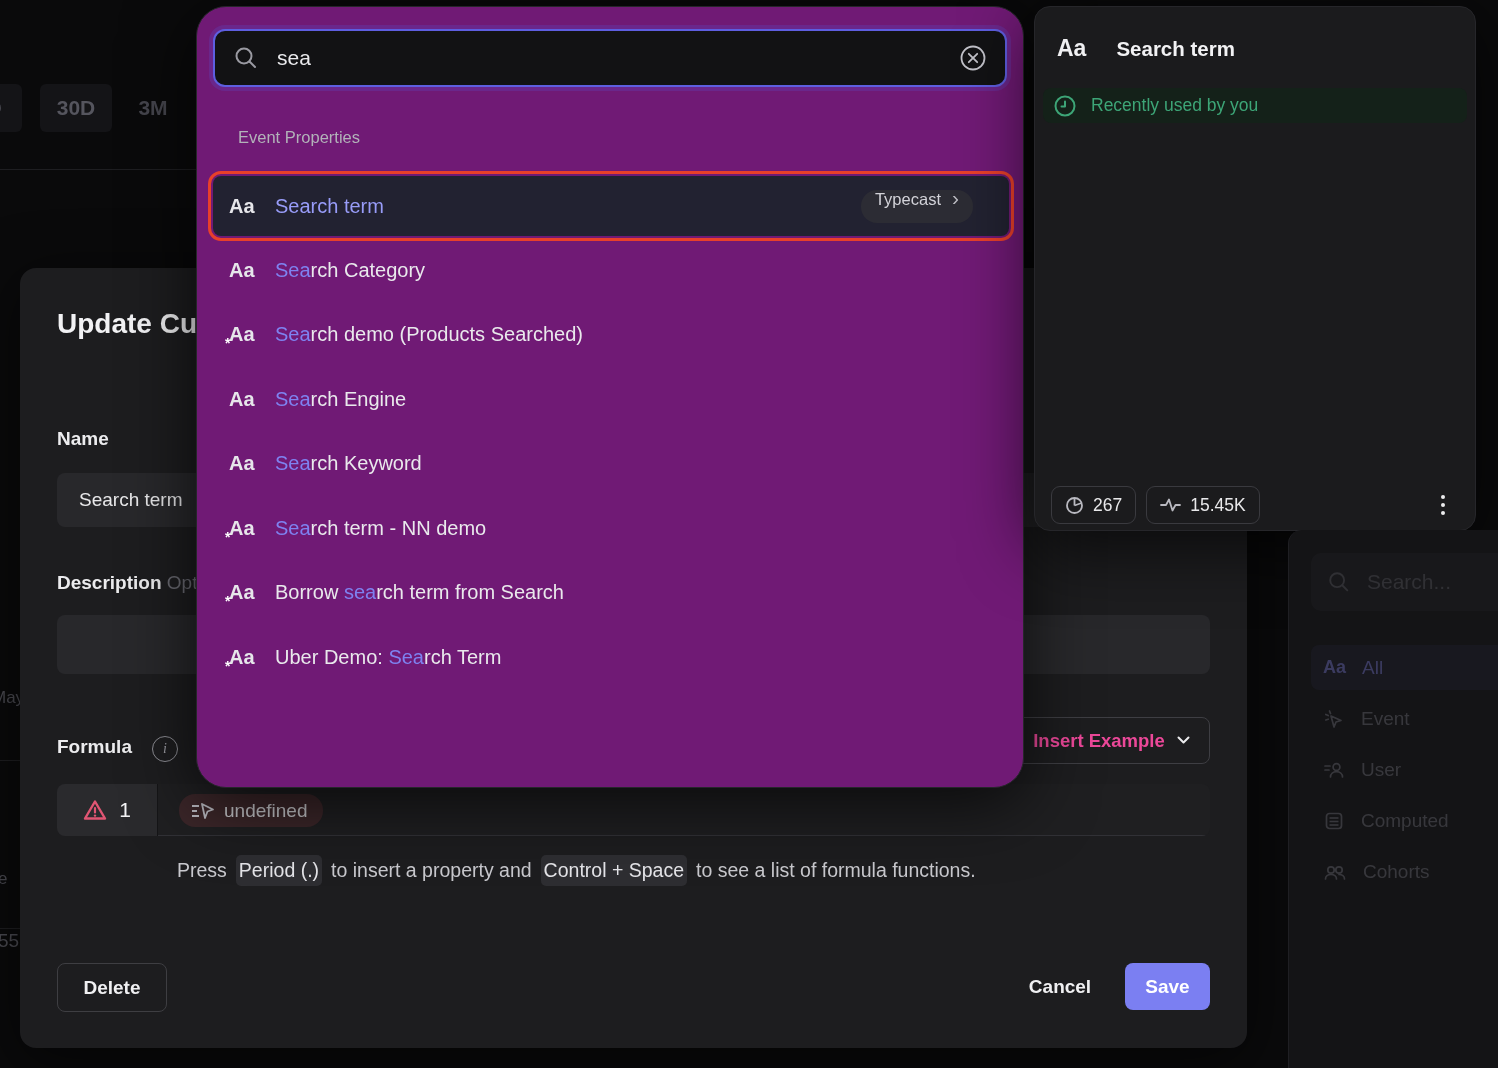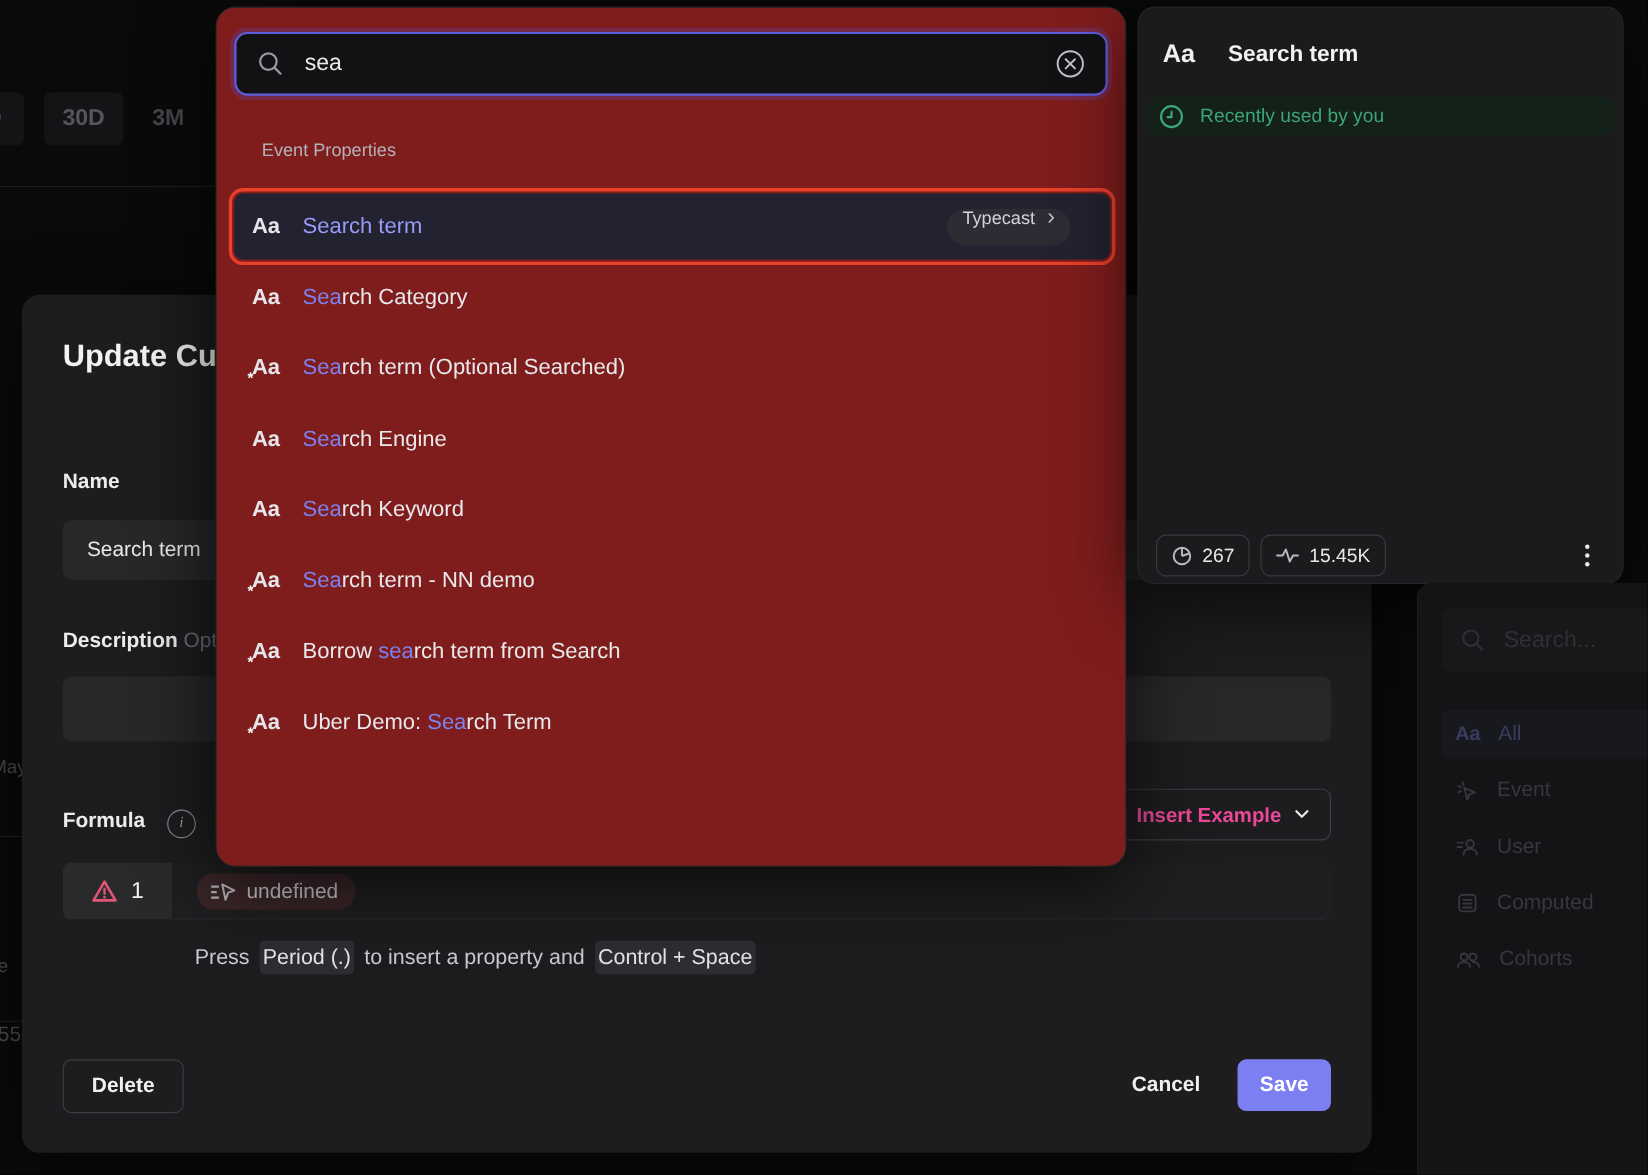--- a/index.html
+++ b/index.html
@@ -37,22 +37,22 @@
               display:flex;align-items:center;gap:9px;color:#c9c9cd;font-size:19px;}
   .instructions{position:absolute;left:157px;top:587px;display:flex;align-items:center;gap:9px;
                 font-size:19.5px;color:#c9c9ce;white-space:nowrap;}
   .kbd{background:#2e2e32;border-radius:5px;padding:4px 3px;color:#e5e5e9;}
   .btn{border-radius:8px;font-size:19px;font-weight:600;display:flex;align-items:center;justify-content:center;cursor:pointer;}
   .btn-delete{position:absolute;left:37px;top:695px;width:108px;height:47px;border:1px solid #3e3e42;color:#f0f0f2;}
   .btn-cancel{position:absolute;left:985px;top:695px;width:110px;height:47px;color:#f0f0f2;font-weight:700;}
   .btn-save{position:absolute;left:1105px;top:695px;width:85px;height:47px;background:#7b7ff2;color:#fff;font-weight:700;}
 
   
-  .dropdown{position:absolute;left:196px;top:6px;width:828px;height:782px;background:#7f1d1d;border:1px solid #26262a;
-            border-radius:18px;box-shadow:0 14px 70px rgba(0,0,0,.7);box-sizing:border-box;}
+  .dropdown{position:absolute;left:196px;top:6px;width:828px;height:782px;background:#701a75;border:1px solid #26262a;
+            border-radius:30px;box-shadow:0 14px 70px rgba(0,0,0,.7);box-sizing:border-box;}
   .dd-search{position:absolute;left:16px;top:22px;width:794px;height:58px;background:#121214;border:2px solid #5e5ee0;
              border-radius:12px;box-shadow:0 0 0 4px rgba(88,88,218,.22);display:flex;align-items:center;box-sizing:border-box;}
   .dd-search input{flex:1;background:transparent;border:none;outline:none;color:#e9e9ec;font-size:21px;
                    font-family:"Liberation Sans",sans-serif;}
   .section-hdr{position:absolute;left:41px;top:121px;font-size:16.5px;color:#b2b2b9;}
   .rows{position:absolute;left:16px;top:167px;width:796px;}
   .prow{height:64.5px;display:flex;align-items:center;padding:0 0 0 16px;box-sizing:border-box;font-size:20px;
         color:#e9e9ec;border-radius:8px;cursor:pointer;}
   .prow.selected{background:#222231;height:60px;margin:2px 0;outline:3px solid #e8402a;outline-offset:2px;}
   .picon{width:46px;font-weight:600;font-size:20px;color:#e6e6ea;position:relative;flex:none;}
@@ -151,20 +151,21 @@
           <span>undefined</span>
         </div>
       </div>
     </div>
 
     <div class="instructions">
       <span>Press</span>
       <span class="kbd">Period (.)</span>
       <span>to insert a property and</span>
       <span class="kbd">Control + Space</span>
+      <span>to see a list of formula functions.</span>
     </div>
 
     <div class="btn btn-delete">Delete</div>
     <div class="btn btn-cancel">Cancel</div>
     <div class="btn btn-save">Save</div>
   </div>
 
   <div class="dropdown">
     <div class="dd-search">
       <svg width="26" height="26" viewBox="0 0 26 26" style="margin:0 16px 0 18px;">
@@ -197,21 +198,21 @@
       <div class="prow">
         <span class="picon"><span>Aa</span></span>
         <span>
           <span></span><span class="hl">Sea</span><span>rch Category</span>
         </span>
       </div>
 
       <div class="prow">
         <span class="picon"><span>Aa</span><span class="ast">*</span></span>
         <span>
-          <span></span><span class="hl">Sea</span><span>rch term (Optional Searched)</span>
+          <span></span><span class="hl">Sea</span><span>rch demo (Products Searched)</span>
         </span>
       </div>
 
       <div class="prow">
         <span class="picon"><span>Aa</span></span>
         <span>
           <span></span><span class="hl">Sea</span><span>rch Engine</span>
         </span>
       </div>
 

